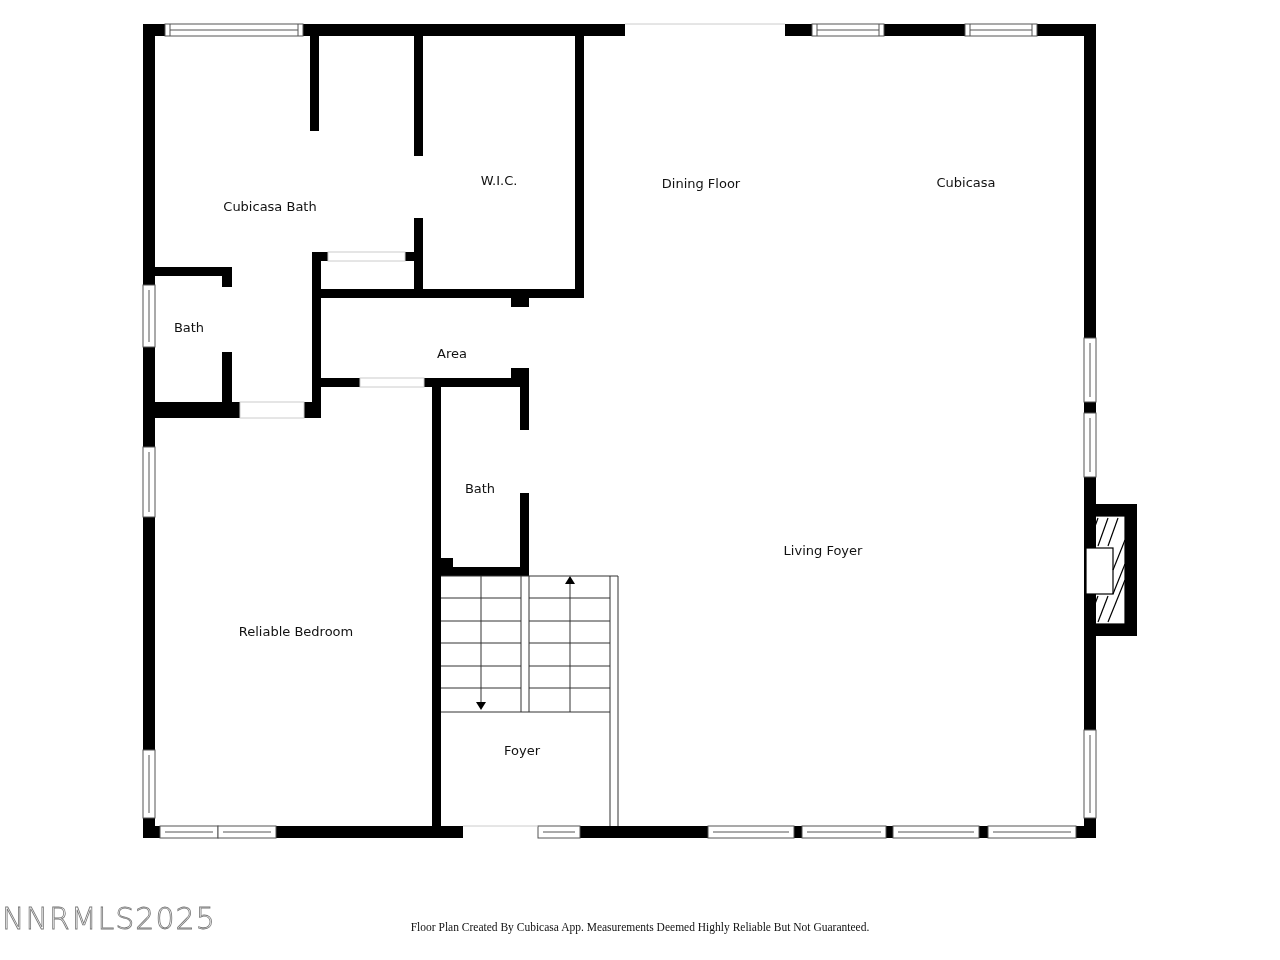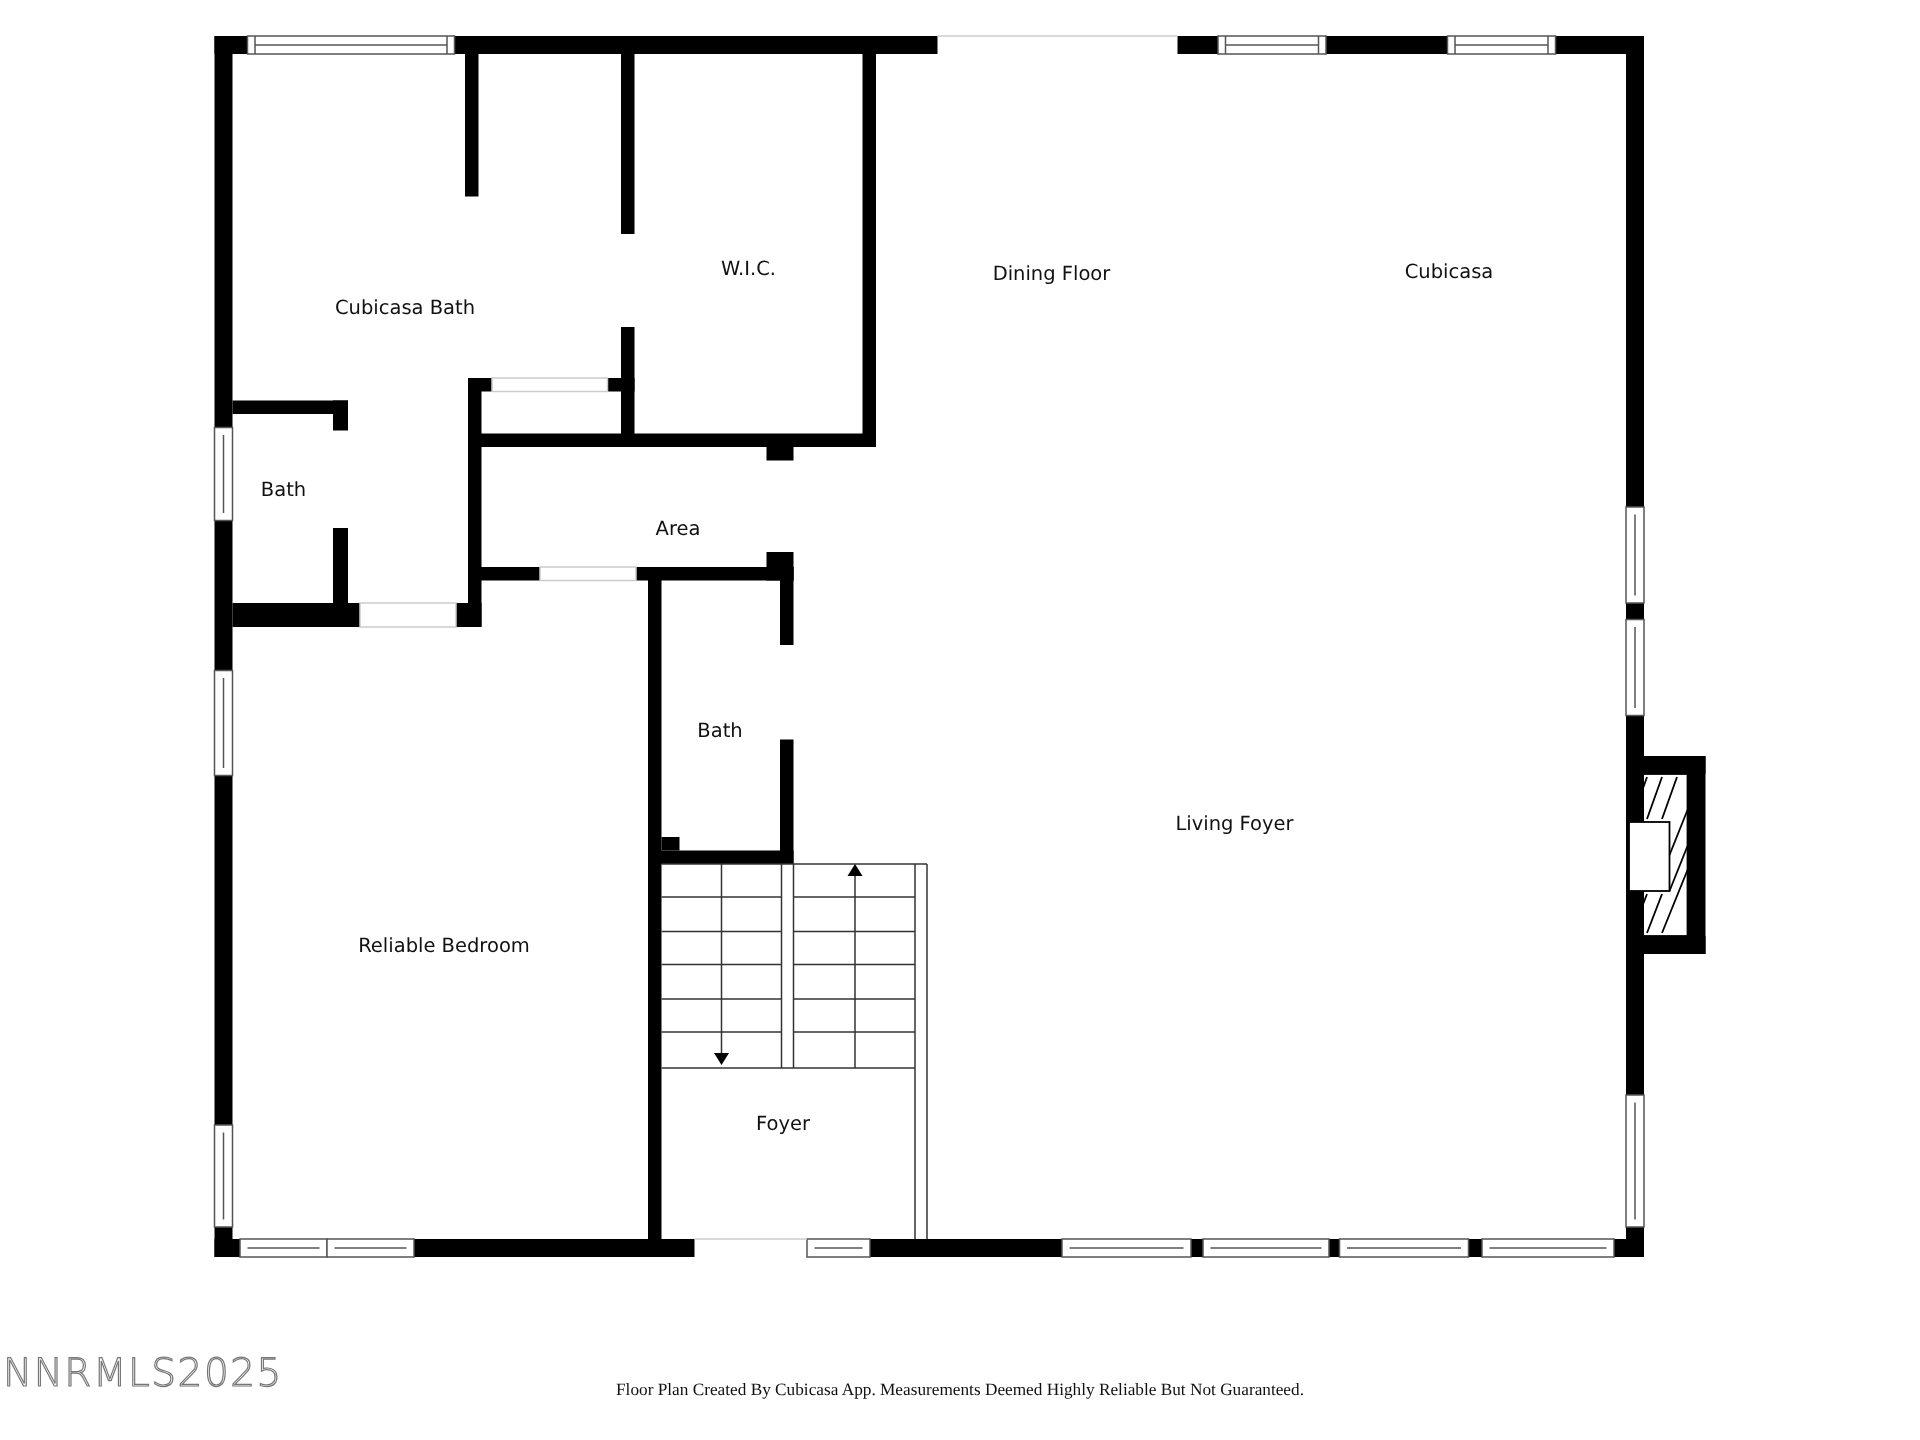--- a/index.html
+++ b/index.html
@@ -1,20 +1,20 @@
 <!DOCTYPE html>
 <html><head>
 <meta charset="utf-8">
 <style>
   html, body { margin: 0; padding: 0; background: #ffffff; }
   body { width: 1280px; height: 960px; position: relative; overflow: hidden; font-family: "DejaVu Sans", sans-serif; }
   svg.plan { position: absolute; left: 0; top: 0; }
   .lbl { position: absolute; font-family: "DejaVu Sans", sans-serif; font-size: 13px; color: #111; white-space: nowrap; transform: translate(-50%, -50%); }
   .footer { position: absolute; left: 640px; top: 927px; transform: translate(-50%, -50%); font-family: Liberation Serif, serif; font-size: 11.5px; color: #111; white-space: nowrap; }
-  .watermark { position: absolute; left: 2px; top: 901px; font-family: "DejaVu Sans", sans-serif; font-size: 26px; font-weight: 200; letter-spacing: 1px; color: transparent; -webkit-text-stroke: 0.8px #777; white-space: nowrap; }
+  .watermark { position: absolute; left: 2px; top: 901px; font-family: "DejaVu Sans", sans-serif; font-size: 30px; font-weight: 200; letter-spacing: 1px; color: transparent; -webkit-text-stroke: 0.8px #777; white-space: nowrap; }
 </style>
 </head>
 <body>
 
 <svg class="plan" width="1280" height="960" viewBox="0 0 1280 960" xmlns="http://www.w3.org/2000/svg">
   <g fill="#000">
 
     <rect x="143" y="24" width="482" height="12"></rect>
     <rect x="785" y="24" width="311" height="12"></rect>
 

